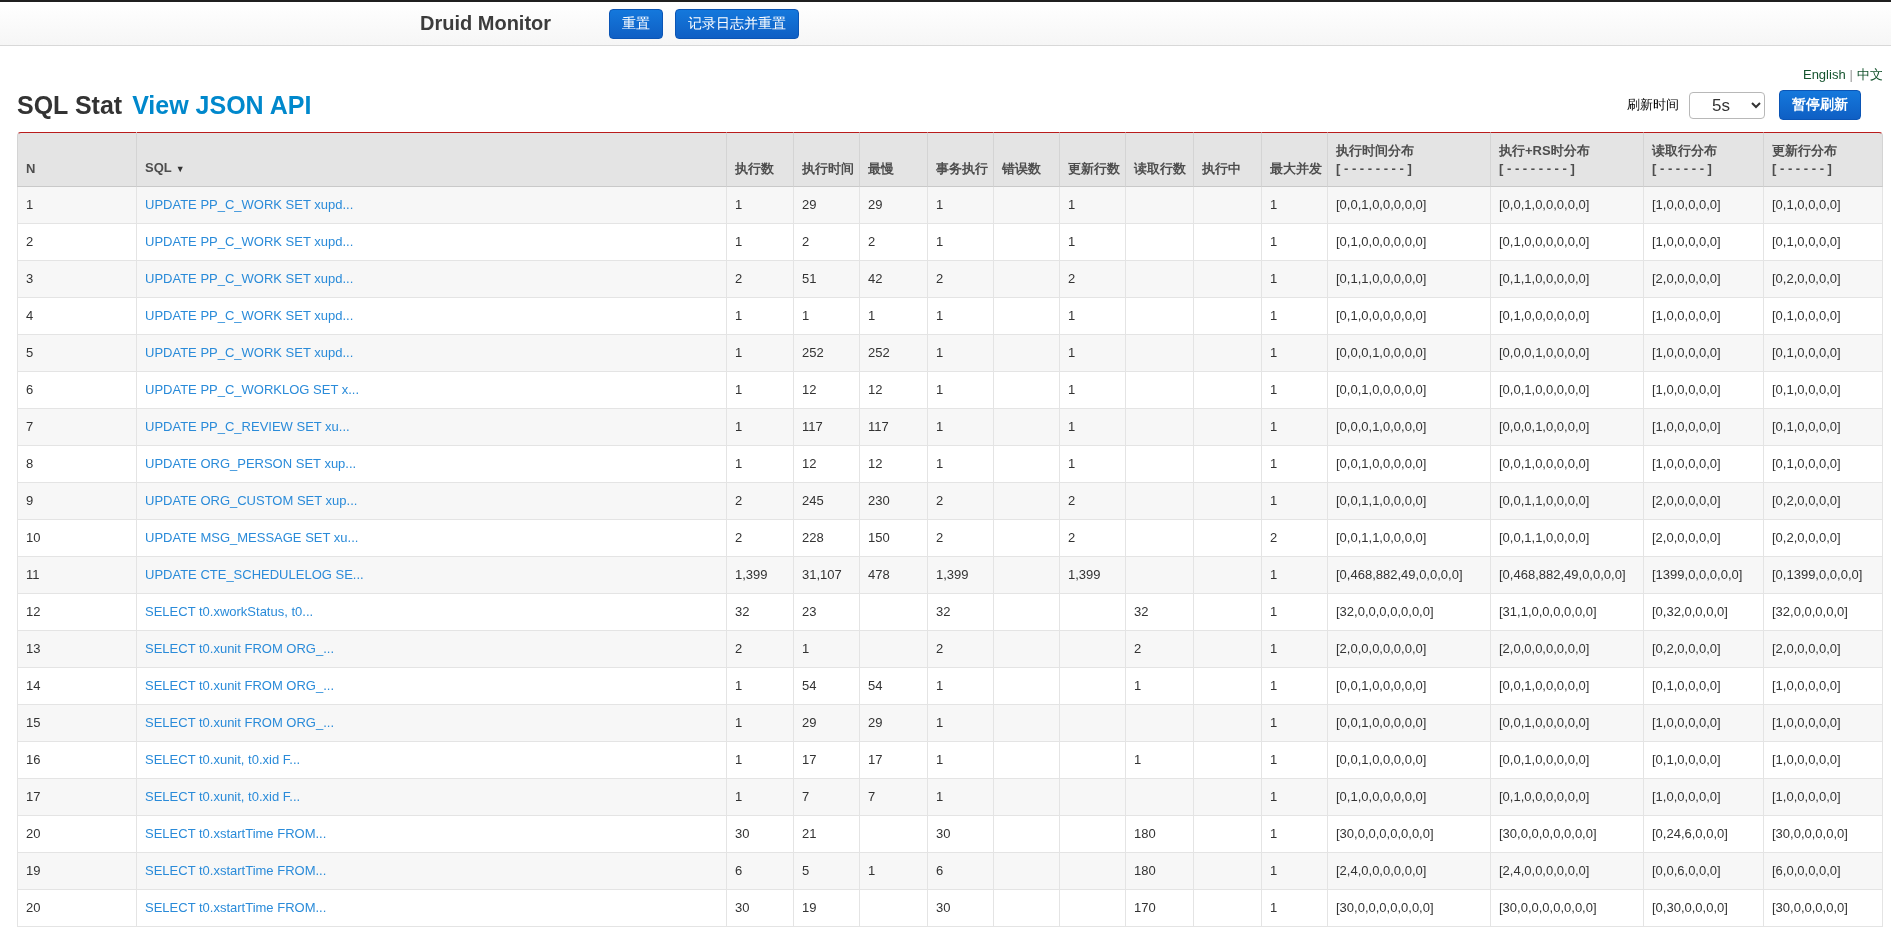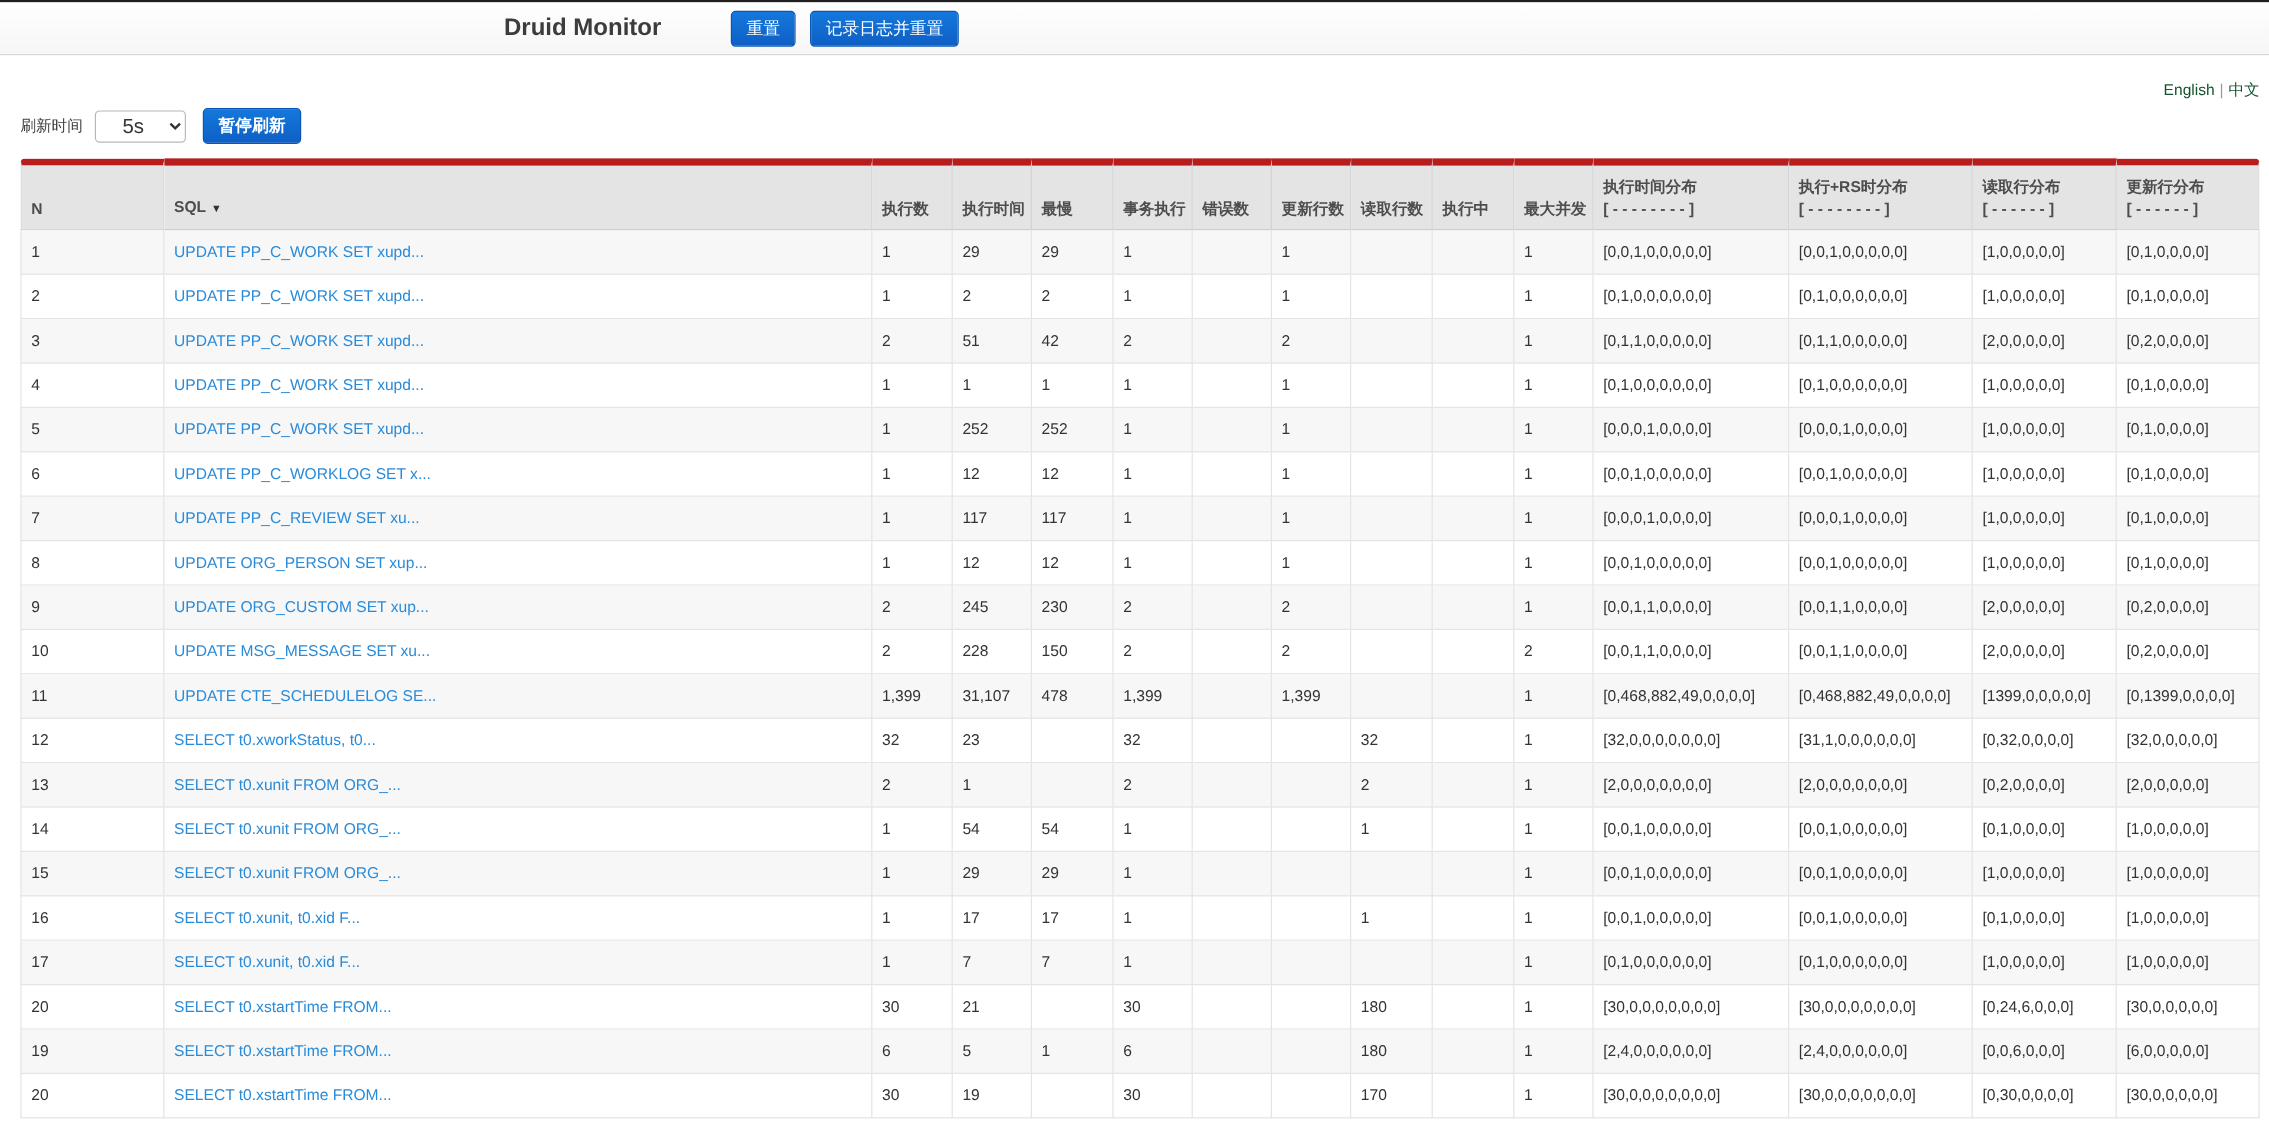--- a/index.html
+++ b/index.html
@@ -28,32 +28,32 @@
   .lang-row { text-align: right; padding: 20px 8px 0; font-size: 13px; }
   .lang-row a { color: #14532d; text-decoration: none; cursor: pointer; }
   .lang-sep { color: #999; margin: 0 4px; }
 
   
   .page-header { display: flex; justify-content: space-between; align-items: center;
     margin: 6px 30px 0 17px; }
   h1 { font-size: 25px; font-weight: bold; color: #333; }
   h1 .json-link { color: #0088cc; text-decoration: none; margin-left: 10px; cursor: pointer; }
   .refresh-controls { display: flex; align-items: center; }
-  .refresh-label { font-size: 13px; color: #404040; margin-right: 10px; }
+  .refresh-label { font-size: 13px; color: #000000; margin-right: 10px; }
   .refresh-controls select { width: 76px; height: 27px; font-size: 17px; color: #333;
     border: 1px solid #b8b8b8; border-radius: 4px; background: #fff; text-align: center;
     font-family: inherit; }
   .refresh-controls .btn { margin-left: 14px; font-weight: bold; }
 
   
   .stat-table { border-collapse: separate; border-spacing: 0; table-layout: fixed;
     width: 1866px; margin: 12px 8px 0 17px; font-size: 13px; }
   .stat-table th { background: #e4e4e4; color: #4d4d4d; font-weight: bold; text-align: left;
     vertical-align: bottom; padding: 9px 8px 8px; line-height: 18px;
-    border-top: 6px solid #b91c1c; border-right: 1px solid #d4d4d4;
+    border-top: 1px solid #b91c1c; border-right: 1px solid #d4d4d4;
     border-bottom: 1px solid #c9c9c9; cursor: pointer; overflow: hidden; white-space: nowrap; }
   .stat-table th:first-child { border-left: 1px solid #d4d4d4; border-top-left-radius: 4px; }
   .stat-table th:last-child { border-top-right-radius: 4px; }
   .th-sub { font-weight: bold; color: #4d4d4d; }
   .sort-icon { font-size: 9px; margin-left: 4px; color: #333; }
   .stat-table td { padding: 11px 8px; line-height: 14px; border-right: 1px solid #e4e4e4;
     border-bottom: 1px solid #e4e4e4; overflow: hidden; white-space: nowrap; }
   .stat-table td:first-child { border-left: 1px solid #e4e4e4; }
   .stat-table tbody tr:nth-child(odd) { background: #f7f7f7; }
   .sql-link { color: #2a8bd9; text-decoration: none; cursor: pointer; }
@@ -69,20 +69,23 @@
     <button class="btn first">重置</button>
     <button class="btn">记录日志并重置</button>
   </div>
 </header>
 
 <div class="lang-row">
   <a>English</a><span class="lang-sep">|</span><a>中文</a>
 </div>
 
 <div class="page-header">
+  <h1>
+    <span>SQL Stat</span><a class="json-link">View JSON API</a>
+  </h1>
   <div class="refresh-controls">
     <span class="refresh-label">刷新时间</span>
     <select id="refresh-select"><option>5s</option></select>
     <button class="btn">暂停刷新</button>
   </div>
 </div>
 
 <table class="stat-table">
   <colgroup id="stat-colgroup">
       <col style="width: 120px;">

